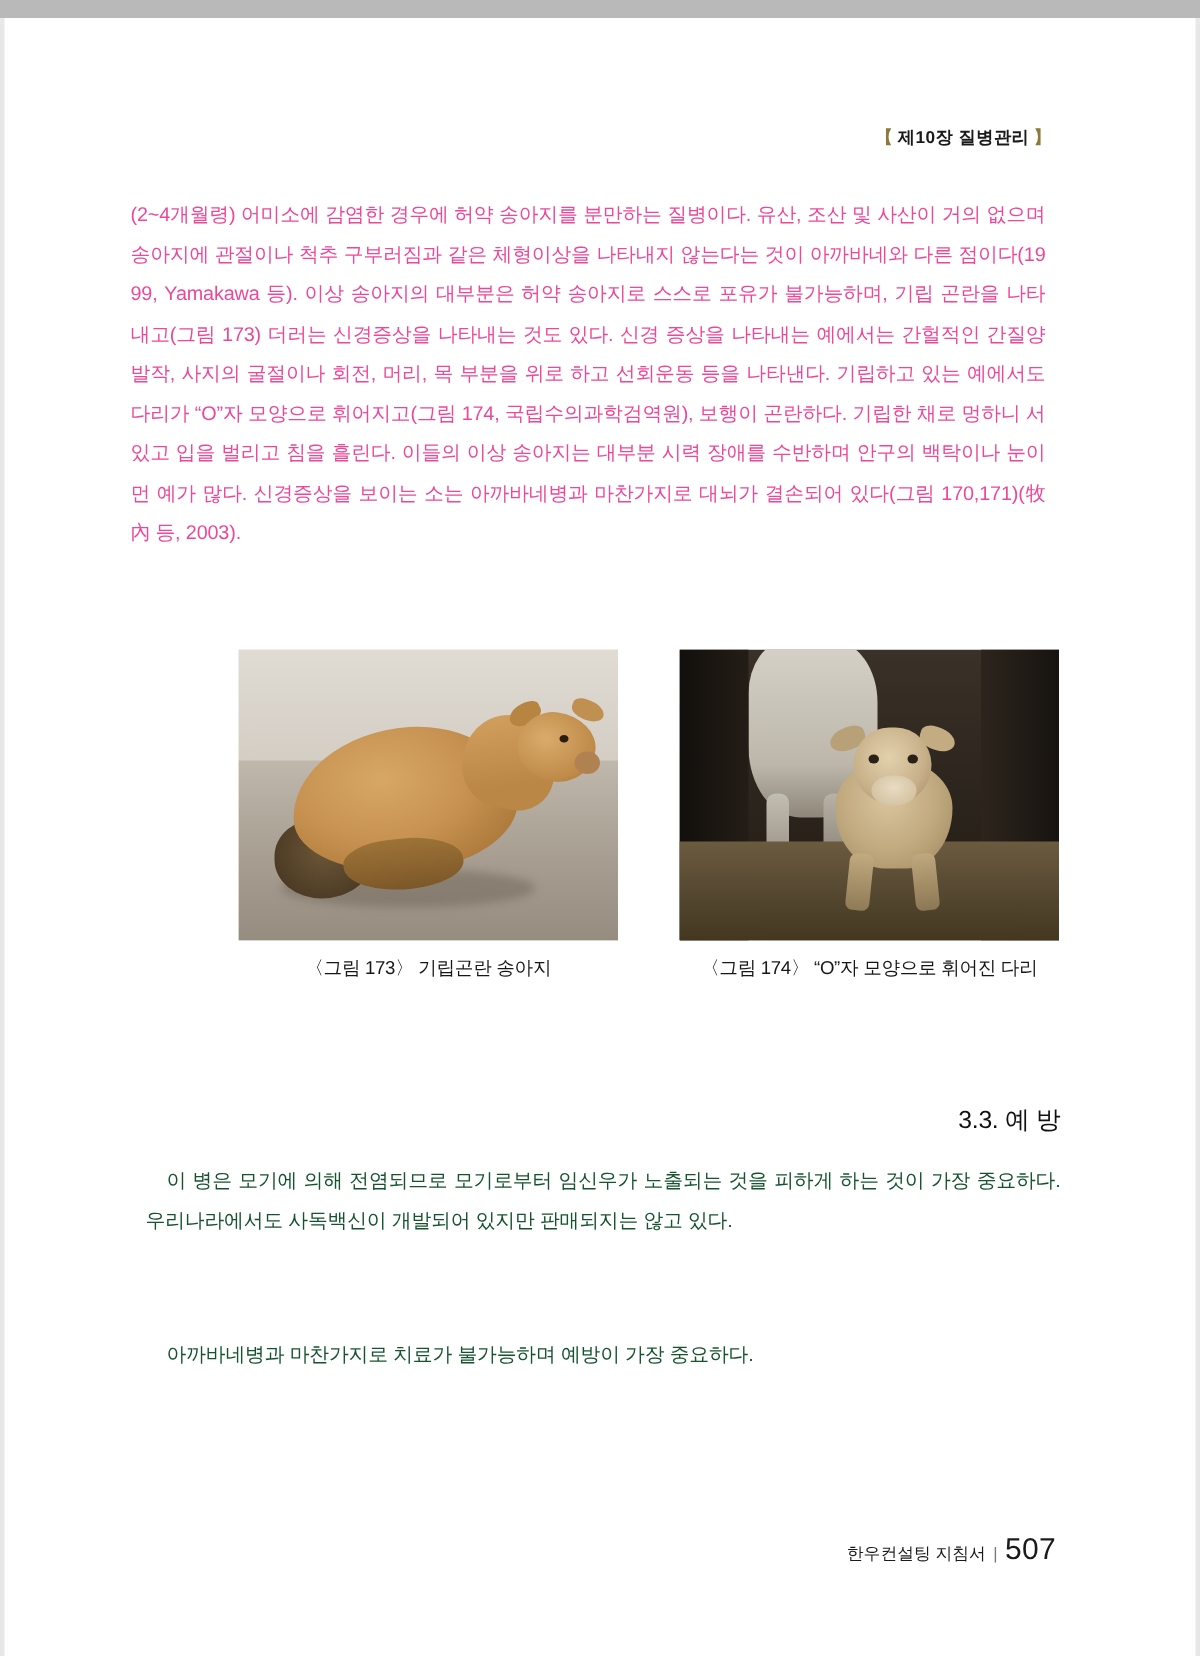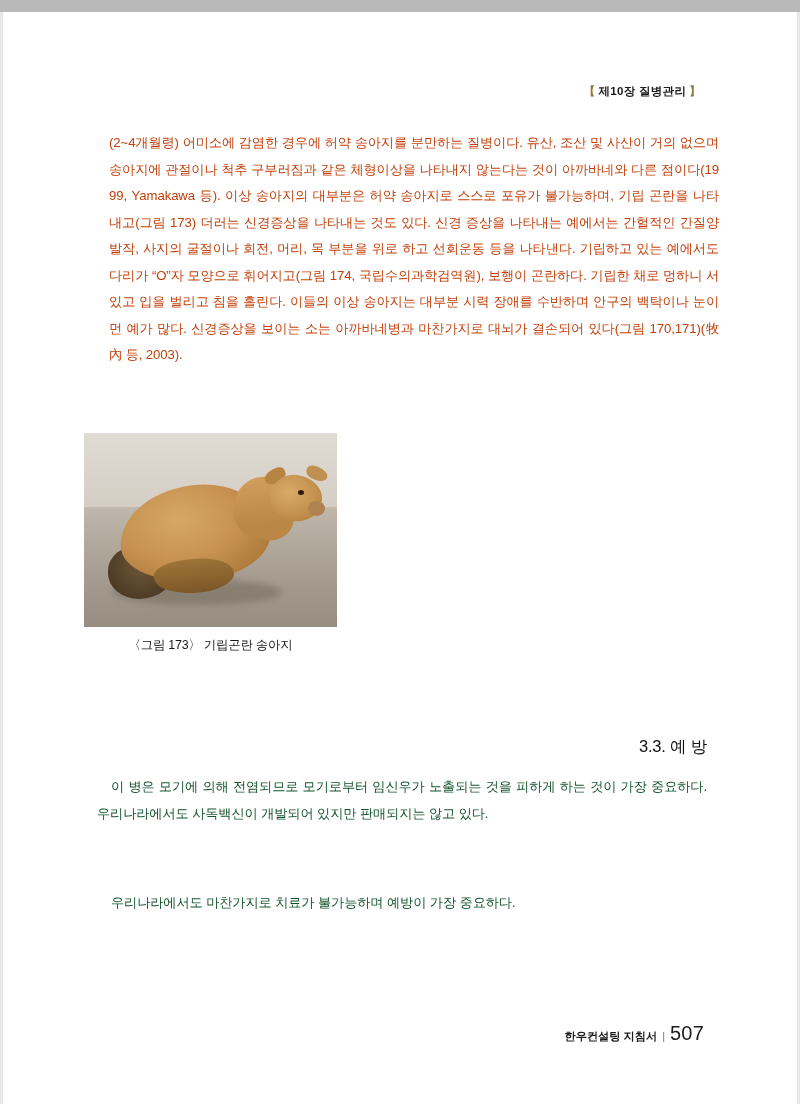--- a/index.html
+++ b/index.html
@@ -45,40 +45,40 @@
   }
   .header .brk {
     color: #8d7a3a;
     font-weight: bold;
     padding: 0 3px;
   }
 
   
   .body-text {
     position: absolute;
-    left: 109px;
+    left: 87px;
     top: 118px;
     width: 610px;
     font-size: 13.2px;
     line-height: 26.5px;
-    color: #c2410c;
+    color: #ec4899;
     text-align: justify;
     text-justify: inter-character;
     word-break: break-all;
     letter-spacing: -0.1px;
   }
 
   
   .figures {
     position: absolute;
-    left: 83px;
+    left: 97px;
     top: 420px;
     width: 610px;
     display: flex;
-    justify-content: space-between;
+    justify-content: flex-end;
     gap: 39px;
   }
   .figure {
     width: 255px;
   }
   .figure .photo {
     width: 255px;
     height: 196px;
     position: relative;
     overflow: hidden;
@@ -340,21 +340,20 @@
     position: absolute;
     right: 96px;
     bottom: 71px;
     display: flex;
     align-items: baseline;
     gap: 5px;
     color: #1a1a1a;
   }
   .footer .label {
     font-size: 11.2px;
-    font-weight: bold;
   }
   .footer .bar {
     color: #777;
     font-size: 11px;
   }
   .footer .pageno {
     font-size: 20px;
     font-weight: normal;
     letter-spacing: 0.2px;
   }
@@ -385,30 +384,50 @@
         <div class="neck"></div>
         <div class="ear-l"></div>
         <div class="ear-r"></div>
         <div class="head"></div>
         <div class="eye"></div>
         <div class="muzzle"></div>
       </div>
       <div class="caption">〈그림 173〉 기립곤란 송아지</div>
     </div>
 
+    <div class="figure">
+      <div class="photo photo2">
+        <div class="bg-cow"></div>
+        <div class="bg-leg1"></div>
+        <div class="bg-leg2"></div>
+        <div class="dark-left"></div>
+        <div class="dark-right"></div>
+        <div class="straw"></div>
+        <div class="calf-body"></div>
+        <div class="calf-leg-l"></div>
+        <div class="calf-leg-r"></div>
+        <div class="calf-ear-l"></div>
+        <div class="calf-ear-r"></div>
+        <div class="calf-head"></div>
+        <div class="calf-eye-l"></div>
+        <div class="calf-eye-r"></div>
+        <div class="calf-muzzle"></div>
+      </div>
+      <div class="caption">〈그림 174〉 “O”자 모양으로 휘어진 다리</div>
+    </div>
 
   </div>
 
   <div class="section" id="sec-prevention">
     <div class="section-title">3.3. 예 방</div>
     <div class="section-body indent">이 병은 모기에 의해 전염되므로 모기로부터 임신우가 노출되는 것을 피하게 하는 것이 가장 중요하다. 우리나라에서도 사독백신이 개발되어 있지만 판매되지는 않고 있다.</div>
   </div>
 
   <div class="section" id="sec-treatment">
-    <div class="section-body indent">우리나라에서도 마찬가지로 치료가 불가능하며 예방이 가장 중요하다.</div>
+    <div class="section-body indent">아까바네병과 마찬가지로 치료가 불가능하며 예방이 가장 중요하다.</div>
   </div>
 
   <div class="footer">
     <span class="label">한우컨설팅 지침서</span>
     <span class="bar">|</span>
     <span class="pageno">507</span>
   </div>
 </div>
 
 </body></html>

